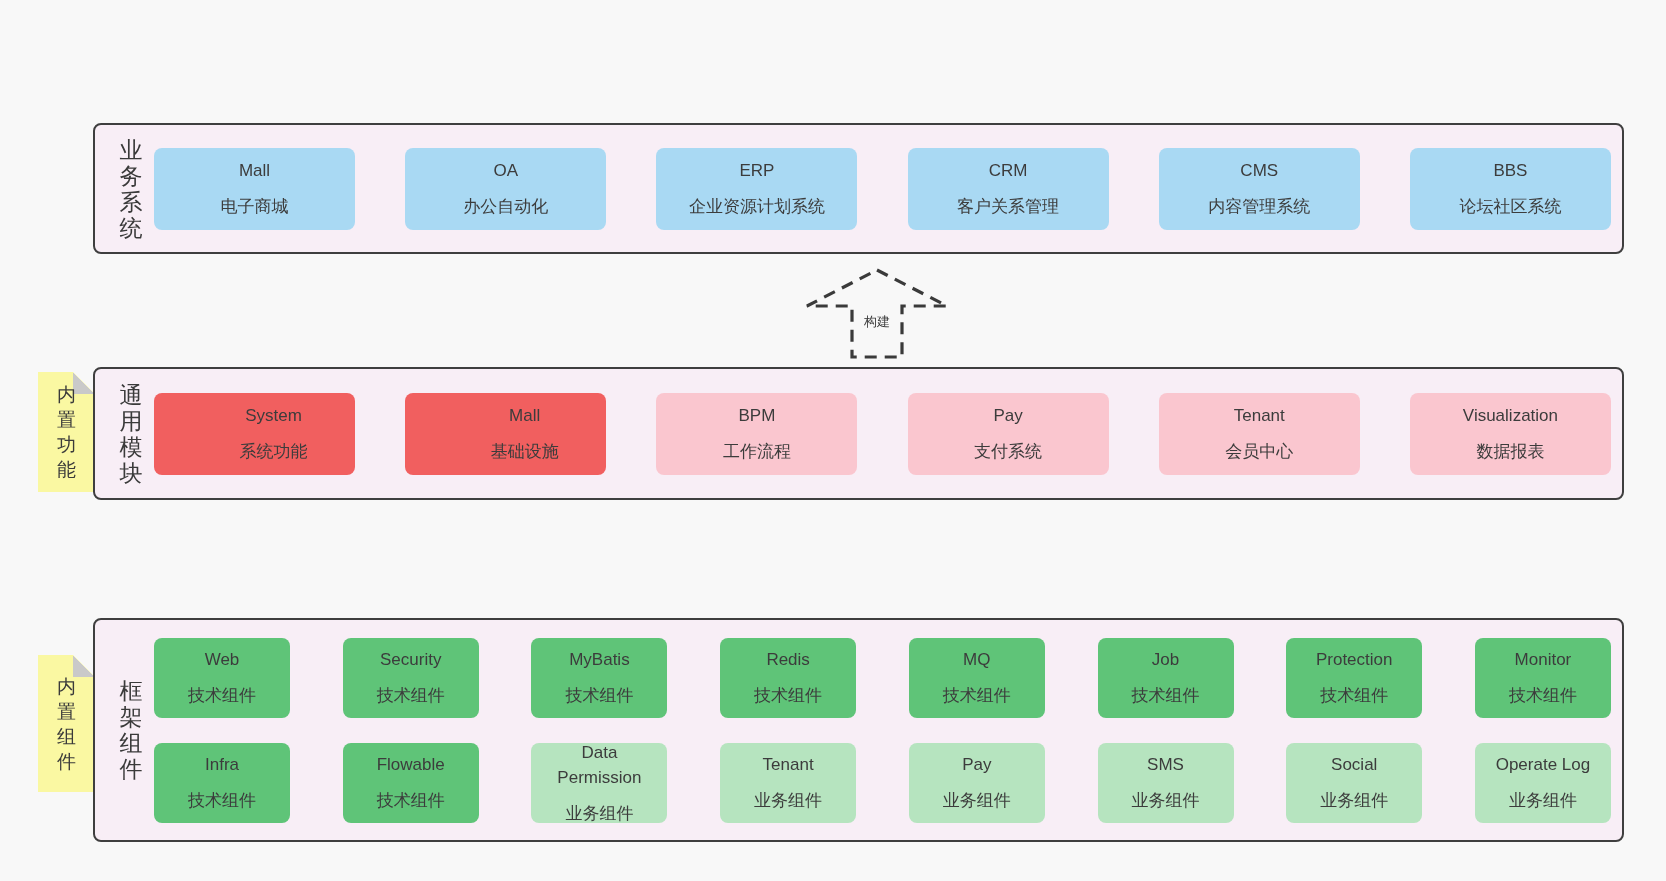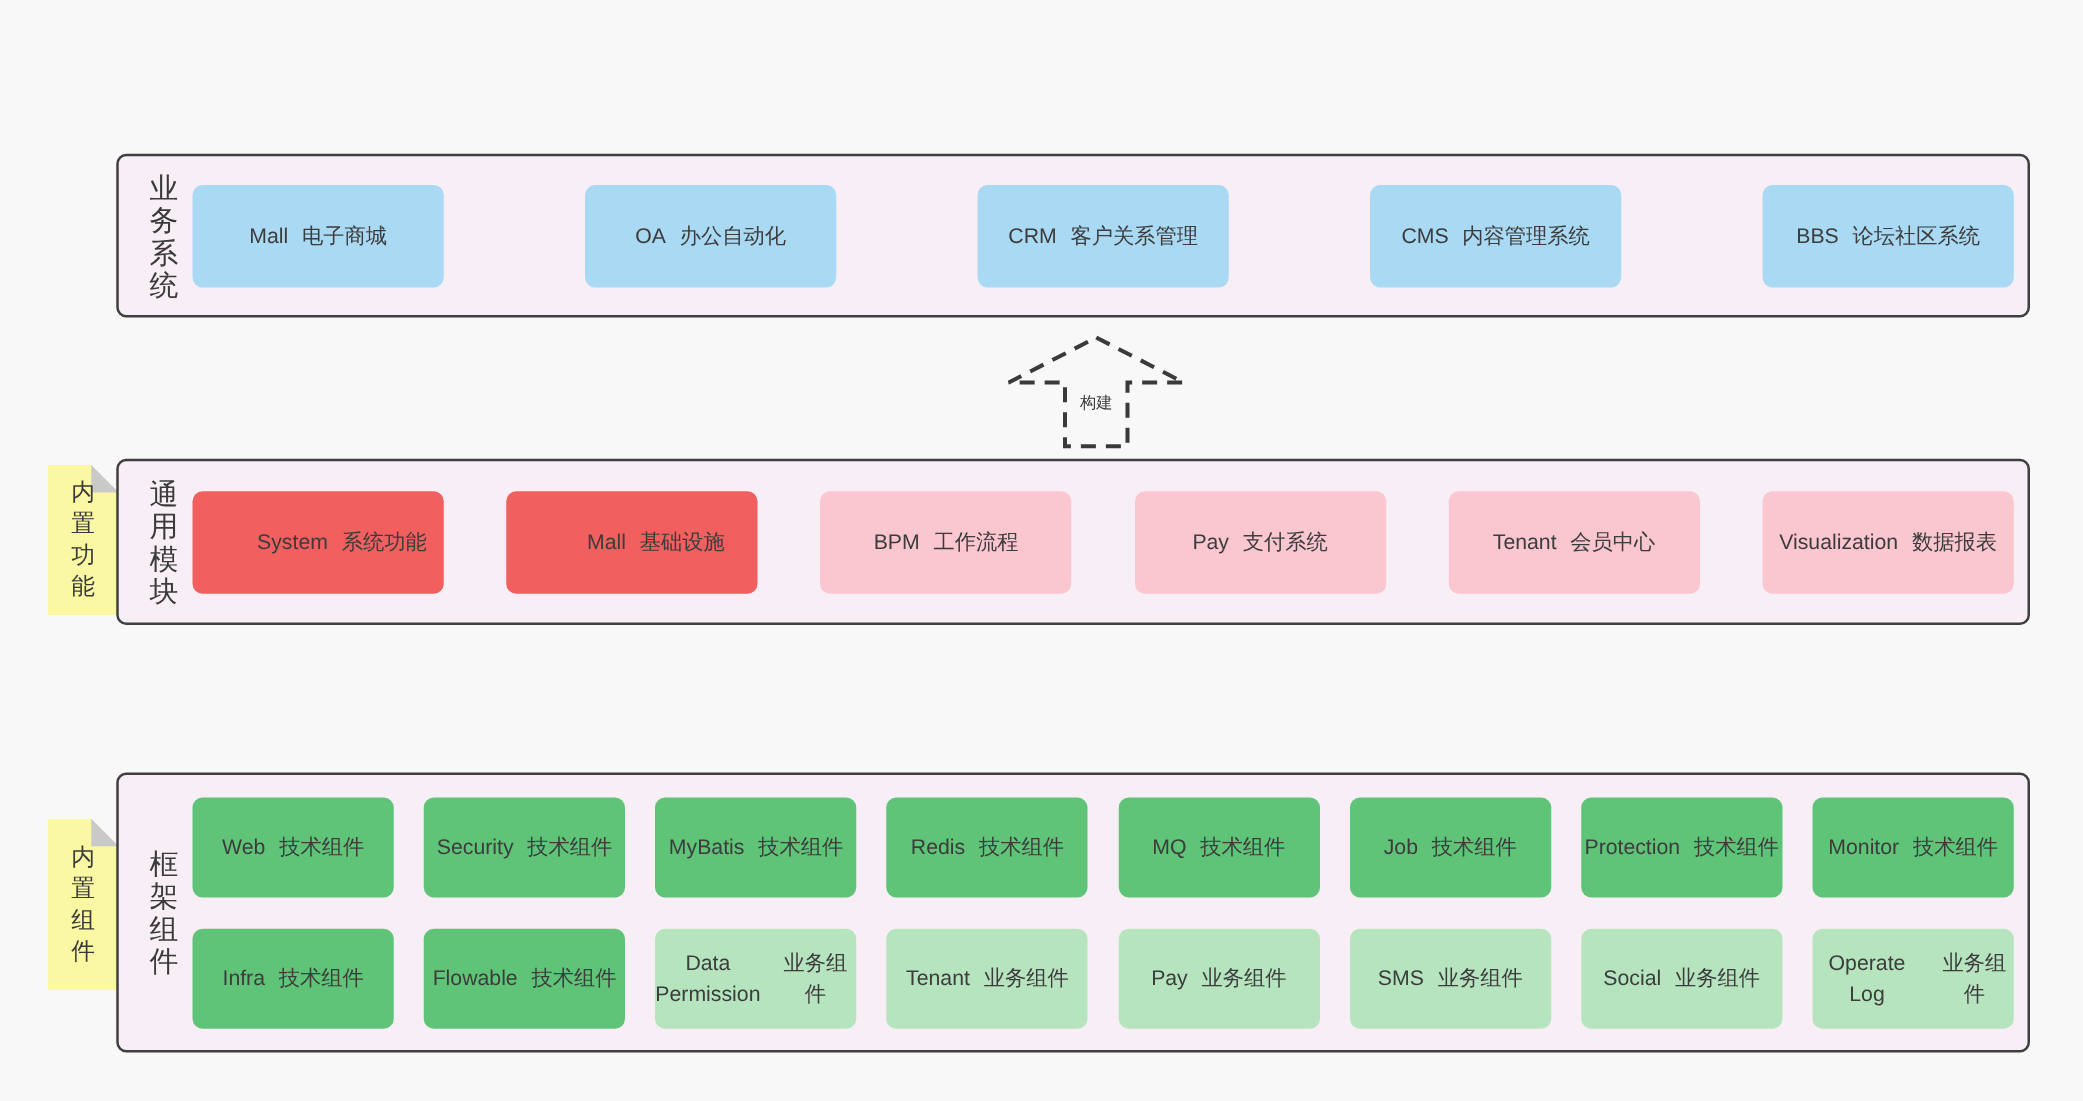--- a/index.html
+++ b/index.html
@@ -41,28 +41,28 @@
     left: 59px; right: 11px; top: 0; bottom: 0;
     display: flex; flex-direction: column;
     justify-content: center;
     gap: 25px;
   }
   .box-row { display: flex; justify-content: space-between; }
 
   .box {
     height: 82px;
     border-radius: 8px;
-    display: flex; flex-direction: row;
+    display: flex; flex-direction: column;
     align-items: center; justify-content: center;
     text-align: center;
     font-size: 17px; line-height: 25px; color: #3c3c3c; gap: 11px;
   }
   .box .box-name { white-space: pre-line; }
   .w6 { width: 201px; }
-  .w8 { width: 161px; height: 80px; }
+  .w8 { width: 136px; height: 80px; }
 
   .v-blue       { background: var(--c-blue, #a9d9f3); }
   .v-red        { background: var(--c-red, #f15f5f); padding-left: 38px; }
   .v-pink       { background: var(--c-pink, #fac6cf); }
   .v-green      { background: var(--c-green, #5fc478); }
   .v-lightgreen { background: var(--c-lightgreen, #b6e4bf); }
 
   
   .note {
     position: absolute;
@@ -134,20 +134,24 @@
       <div class="box-row">
           <div class="box w6 v-blue">
             <span class="box-name">Mall</span>
             <span class="box-desc">电子商城</span>
           </div>
           <div class="box w6 v-blue">
             <span class="box-name">OA</span>
             <span class="box-desc">办公自动化</span>
           </div>
           <div class="box w6 v-blue">
+            <span class="box-name">ERP</span>
+            <span class="box-desc">企业资源计划系统</span>
+          </div>
+          <div class="box w6 v-blue">
             <span class="box-name">CRM</span>
             <span class="box-desc">客户关系管理</span>
           </div>
           <div class="box w6 v-blue">
             <span class="box-name">CMS</span>
             <span class="box-desc">内容管理系统</span>
           </div>
           <div class="box w6 v-blue">
             <span class="box-name">BBS</span>
             <span class="box-desc">论坛社区系统</span>

